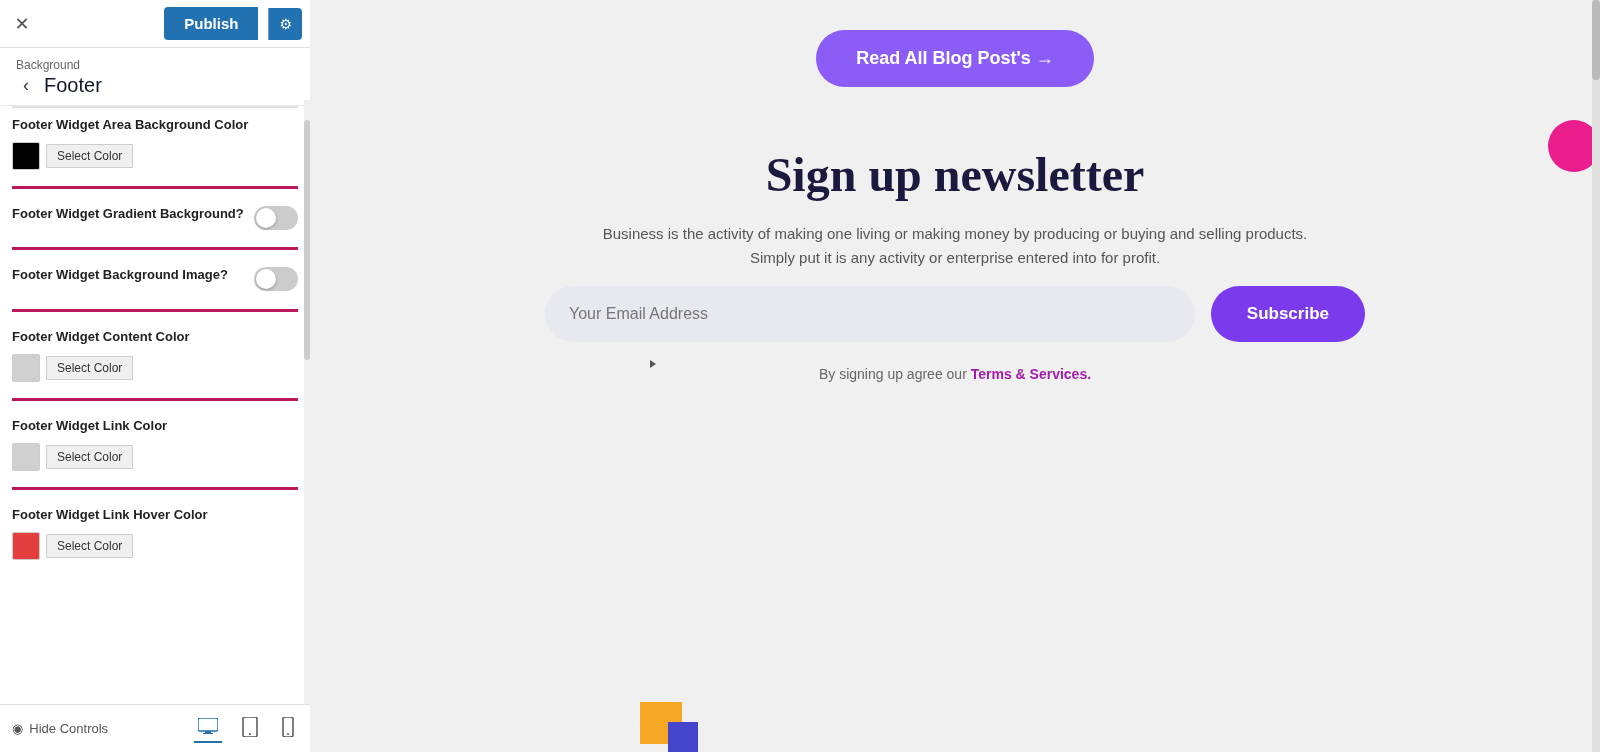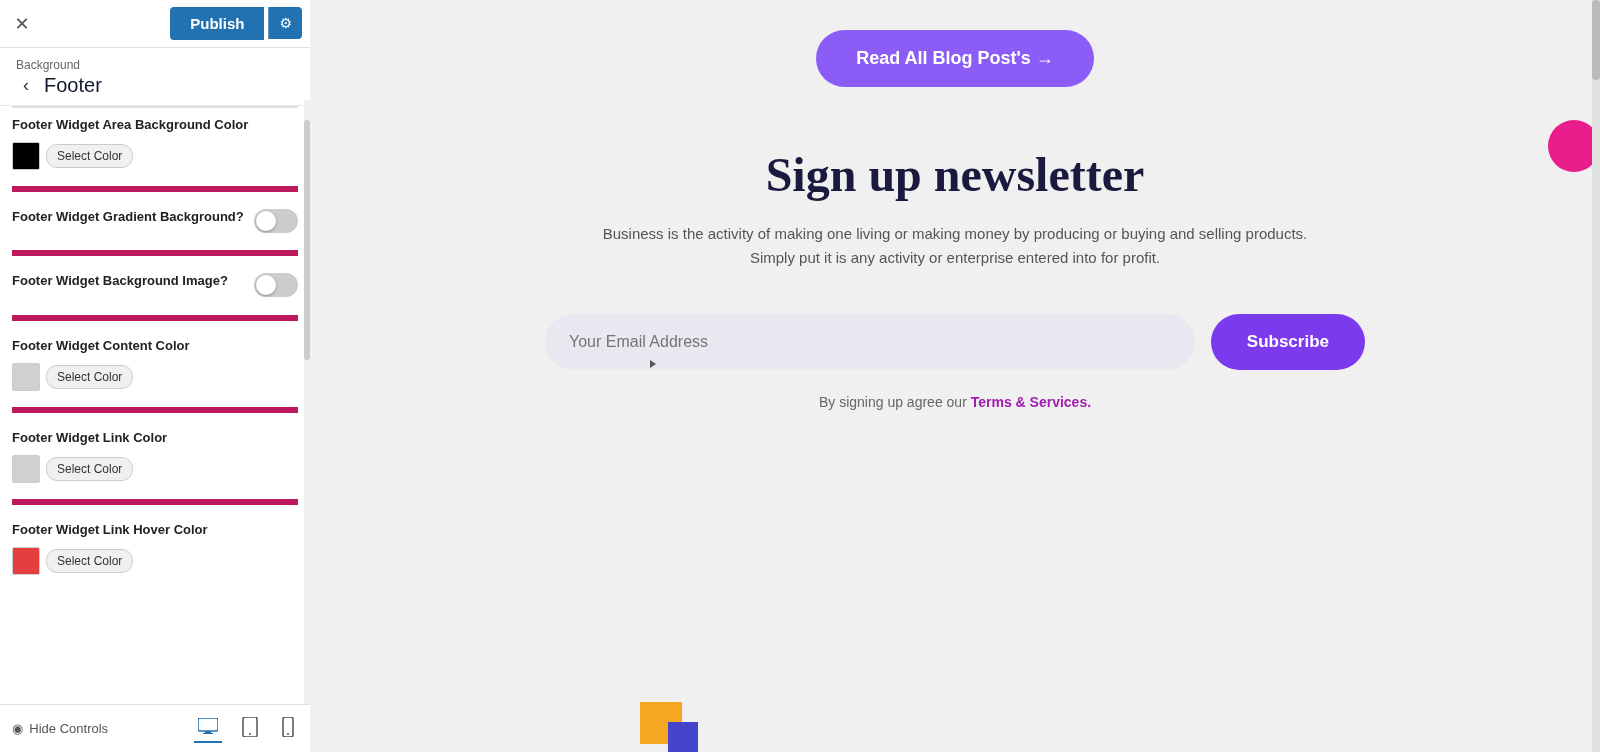--- a/index.html
+++ b/index.html
@@ -27,21 +27,21 @@
       background: #fff;
       border-bottom: 1px solid #e0e0e0;
     }
     #close-btn {
       width: 28px; height: 28px;
       background: none; border: none; cursor: pointer;
       font-size: 18px; color: #555;
       display: flex; align-items: center; justify-content: center;
     }
     #publish-area {
-      display: flex; align-items: flex-start; gap: 4px;
+      display: flex; align-items: center; gap: 10px;
     }
     #publish-btn {
       background: #2271b1;
       color: #fff;
       border: none;
       padding: 8px 20px;
       font-size: 15px;
       font-weight: 600;
       border-radius: 4px 0 0 4px;
       cursor: pointer;
@@ -99,21 +99,21 @@
     
     #scroll-top-line {
       height: 2px;
       background: #e0e0e0;
       margin-bottom: 8px;
     }
 
     .setting-group {
       margin-bottom: 16px;
       padding-bottom: 16px;
-      border-bottom: 6px solid #be185d;
+      border-bottom: 3px solid #be185d;
     }
     .setting-group:last-child {
       border-bottom: none;
     }
     .setting-label {
       font-size: 13px;
       font-weight: 600;
       color: #222;
       margin-bottom: 8px;
       line-height: 1.4;
@@ -134,21 +134,21 @@
     }
     .color-swatch.black { background: #000; }
     .color-swatch.light-gray { background: #d0d0d0; }
     .color-swatch.red { background: #e53e3e; }
     .select-color-btn {
       background: #f0f0f0;
       border: 1px solid #ccc;
       color: #333;
       font-size: 12px;
       padding: 4px 10px;
-      border-radius: 11px;
+      border-radius: 1px;
       cursor: pointer;
     }
 
     
     .toggle-row {
       display: flex;
       align-items: center;
       justify-content: space-between;
     }
     .toggle-switch {
@@ -275,21 +275,21 @@
       font-weight: 700;
       color: #1a1a3e;
       margin-bottom: 20px;
       font-family: Georgia, serif;
     }
     #newsletter-desc {
       font-size: 15px;
       color: #555;
       line-height: 1.6;
       max-width: 760px;
-      margin-bottom: 44px;
+      margin-bottom: 16px;
     }
     #newsletter-form {
       display: flex;
       width: 100%;
       max-width: 820px;
       gap: 16px;
       margin-bottom: 24px;
     }
     #email-input {
       flex: 1;

